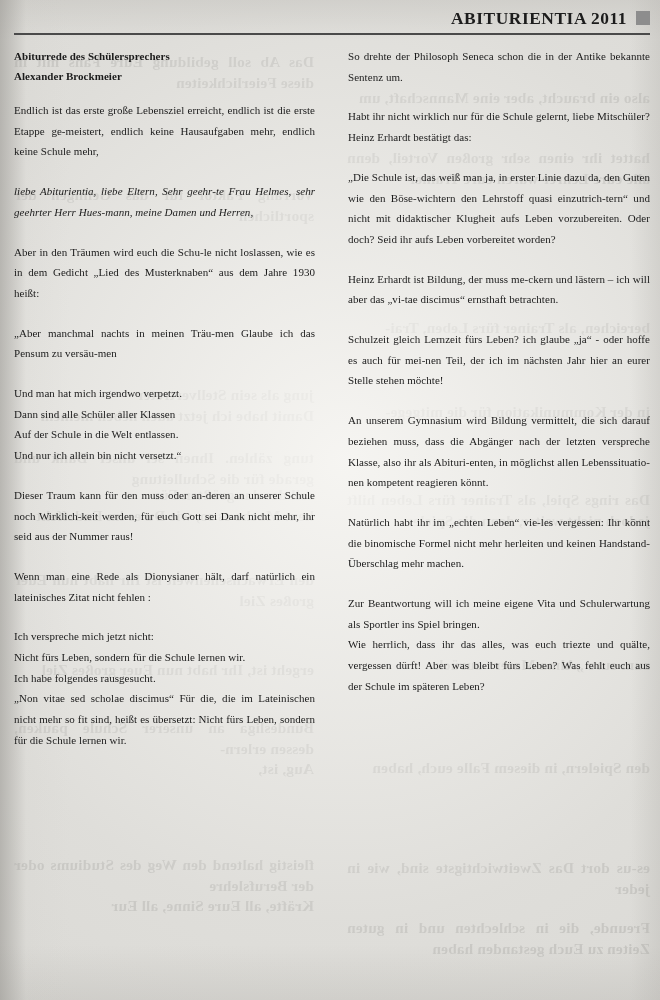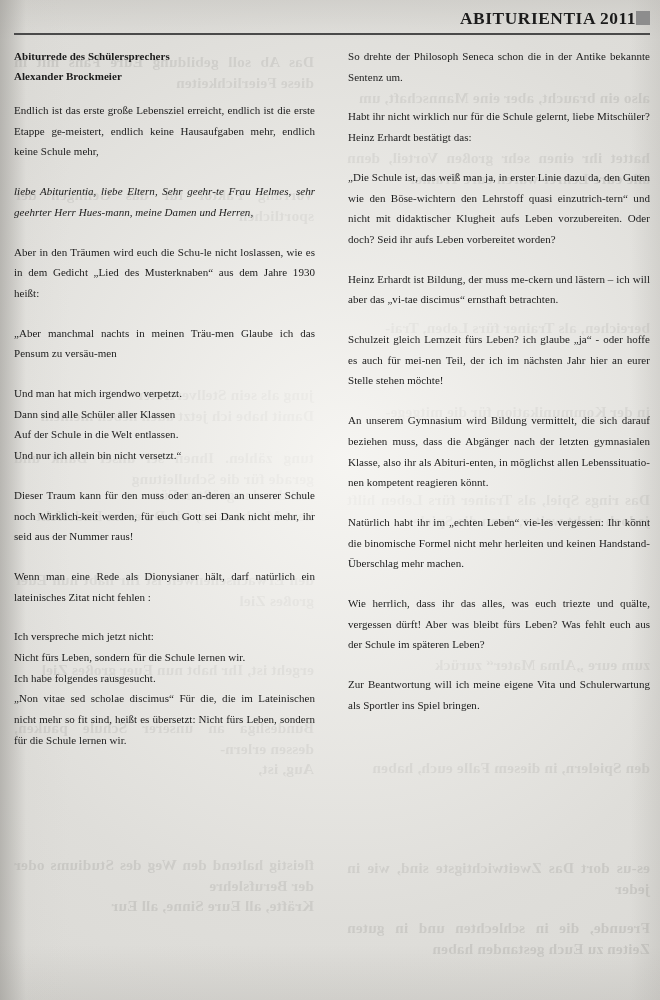--- a/index.html
+++ b/index.html
@@ -65,20 +65,21 @@
   
   .masthead {
     position: absolute;
     top: 6px;
     left: 14px;
     right: 10px;
     height: 24px;
     display: flex;
     align-items: center;
     justify-content: flex-end;
+    gap: 9px;
   }
   .masthead-title {
     font-weight: bold;
     font-size: 17.4px;
     letter-spacing: 0.55px;
     color: #1c1c1c;
     white-space: nowrap;
   }
   .masthead-square {
     width: 14px;
@@ -233,22 +234,22 @@
         <p class="body" style="white-space:pre-line;">Ich habe folgendes rausgesucht.
 „Non vitae sed scholae discimus“ Für die, die im Lateinischen nicht mehr so fit sind, heißt es übersetzt: Nicht fürs Leben, sondern für die Schule lernen wir.</p>
       </div>
 
       <div class="col col-right">
         <p class="body">So drehte der Philosoph Seneca schon die in der Antike bekannte Sentenz um.</p>
         <p class="body">Habt ihr nicht wirklich nur für die Schule gelernt, liebe Mitschüler? Heinz Erhardt bestätigt das:</p>
         <p class="body">„Die Schule ist, das weiß man ja, in erster Linie dazu da, den Guten wie den Böse-​wichtern den Lehrstoff quasi einzutrich-​tern“ und nicht mit didaktischer Klugheit aufs Leben vorzubereiten. Oder doch? Seid ihr aufs Leben vorbereitet worden?</p>
         <p class="body">Heinz Erhardt ist Bildung, der muss me-​ckern und lästern – ich will aber das „vi-​tae discimus“ ernsthaft betrachten.</p>
         <p class="body">Schulzeit gleich Lernzeit fürs Leben? ich glaube „ja“ - oder hoffe es auch für mei-​nen Teil, der ich im nächsten Jahr hier an eurer Stelle stehen möchte!</p>
-        <p class="body">An unserem Gymnasium wird Bildung vermittelt, die sich darauf beziehen muss, dass die Abgänger nach der letzten gymnasialen Klasse, also ihr als Abituri-​enten, in möglichst allen Lebenssituatio-​nen kompetent reagieren könnt.</p>
+        <p class="body">An unserem Gymnasium wird Bildung vermittelt, die sich darauf beziehen muss, dass die Abgänger nach der letzten verspreche Klasse, also ihr als Abituri-​enten, in möglichst allen Lebenssituatio-​nen kompetent reagieren könnt.</p>
         <p class="body">Natürlich habt ihr im „echten Leben“ vie-​les vergessen: Ihr könnt die binomische Formel nicht mehr herleiten und keinen Handstand-​Überschlag mehr machen.</p>
+        <p class="body last">Zur Beantwortung will ich meine eigene Vita und Schulerwartung als Sportler ins Spiel bringen.</p>
         <p class="body">Wie herrlich, dass ihr das alles, was euch triezte und quälte, vergessen dürft! Aber was bleibt fürs Leben? Was fehlt euch aus der Schule im späteren Leben?</p>
-        <p class="body last">Zur Beantwortung will ich meine eigene Vita und Schulerwartung als Sportler ins Spiel bringen.</p>
       </div>
 
     </div>
 
   </div>
 </div>
 
 </body></html>

